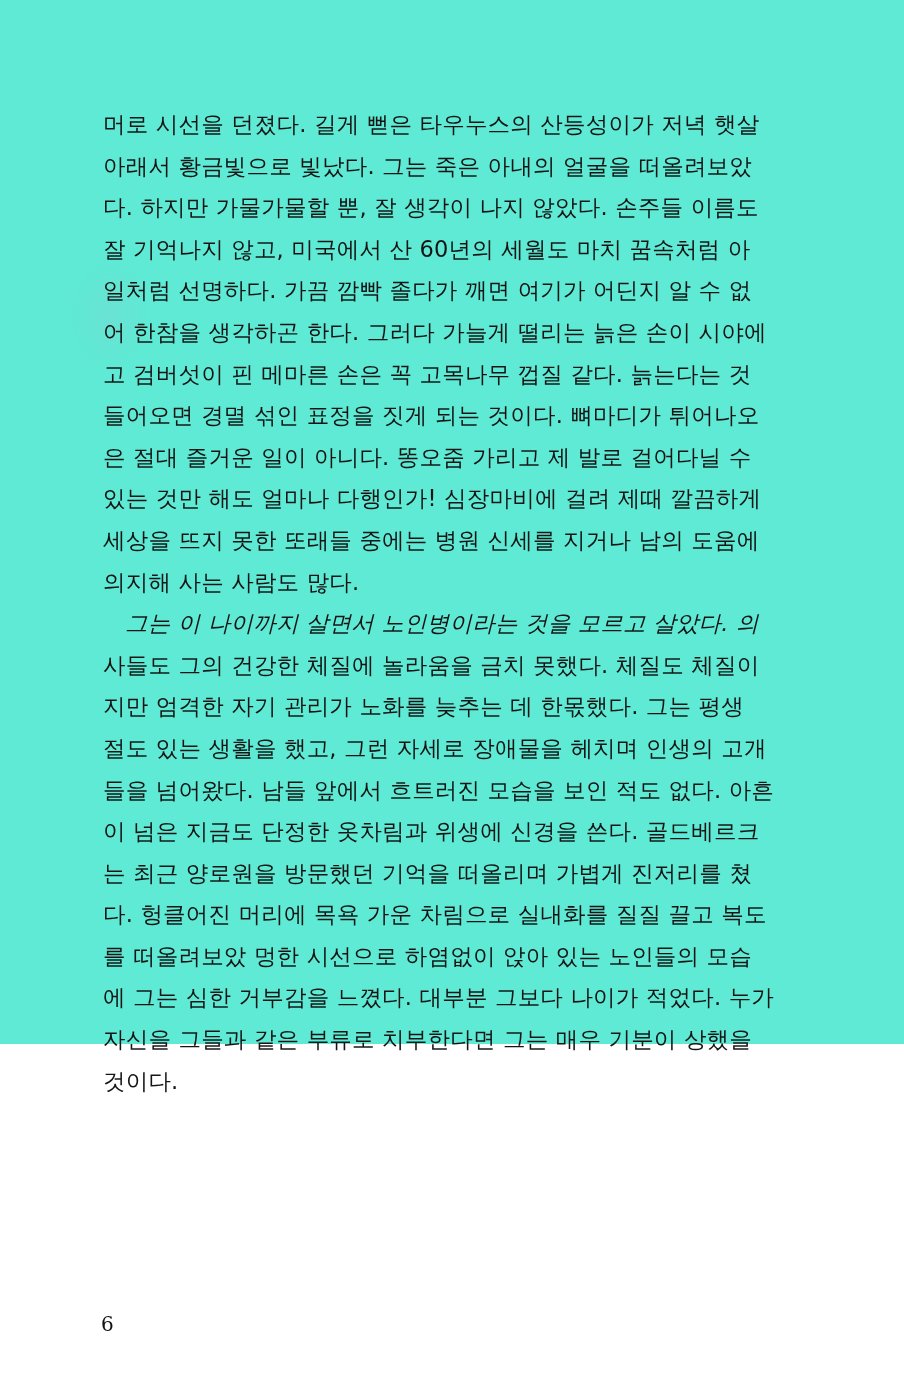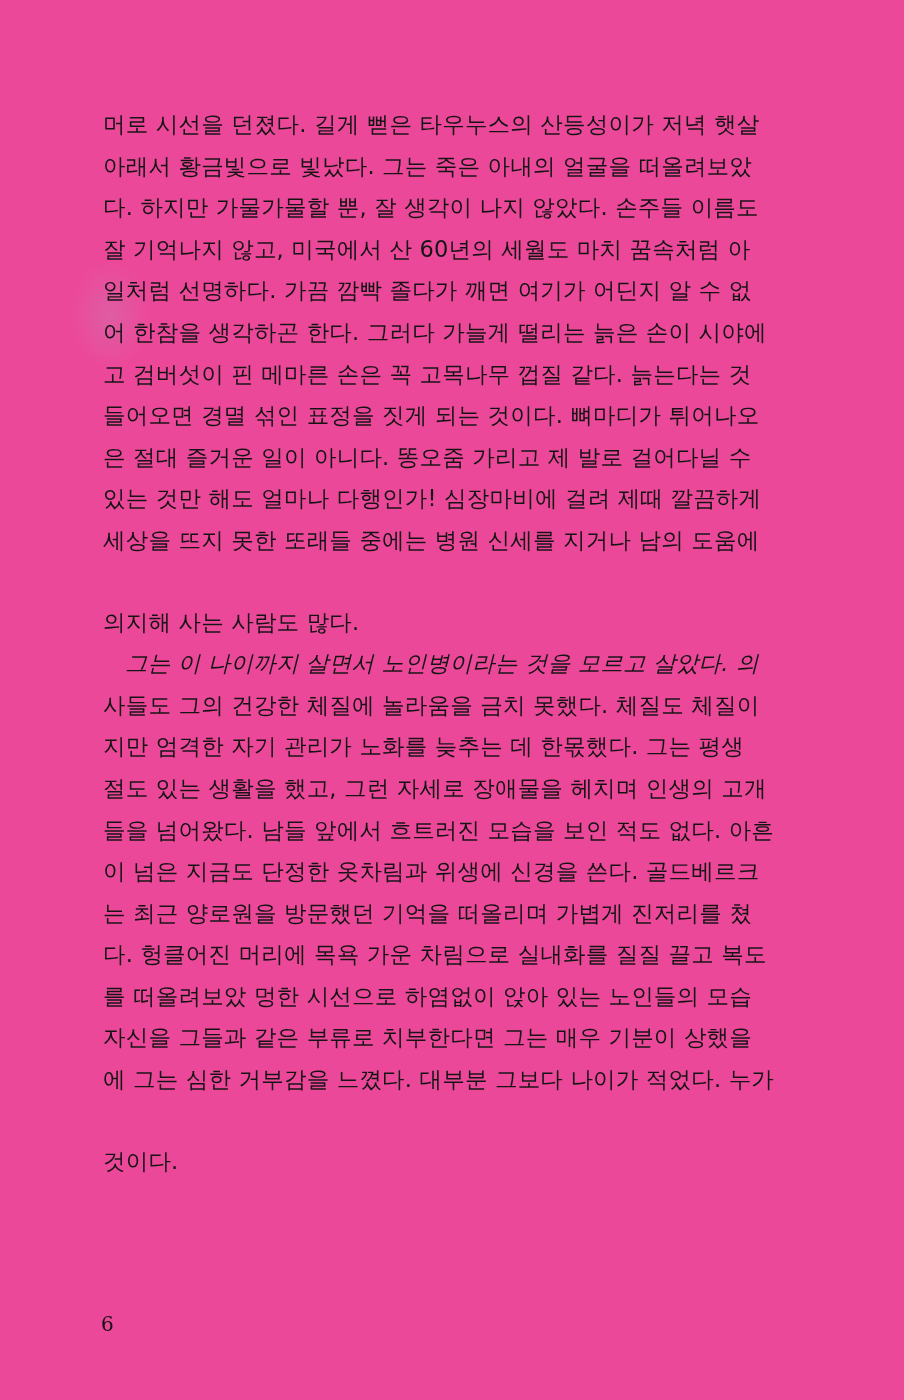--- a/index.html
+++ b/index.html
@@ -11,42 +11,41 @@
       width: 904px;
       height: 1400px;
       position: relative;
       overflow: hidden;
       font-family: "DejaVu Sans", sans-serif;
       color: #141414;
     }
     .page {
       position: absolute;
       left: 0; top: 0;
-      width: 904px; height: 1400px;
-      background: #ec4899;
+      width: 904px; height: 1044px;
+      background: #5eead4;
     }
     .text-block {
       position: absolute;
       left: 103px;
       top: 104px;
       width: 640px;
     }
     .line {
       display: block;
       height: 41.6px;
       line-height: 41.6px;
       font-size: 22.5px;
       white-space: nowrap;
       text-align: justify;
       text-align-last: justify;
       letter-spacing: 0.2px;
     }
     .line.last {
       text-align-last: left;
-      margin-top: 40px;
     }
     .line.indent {
       padding-left: 22px;
       font-style: italic;
     }
     .page-number {
       position: absolute;
       left: 101px;
       top: 1312px;
       font-family: "DejaVu Serif", serif;
@@ -89,20 +88,20 @@
     <div>
       <span class="line indent">그는 이 나이까지 살면서 노인병이라는 것을 모르고 살았다. 의</span>
       <span class="line">사들도 그의 건강한 체질에 놀라움을 금치 못했다. 체질도 체질이</span>
       <span class="line">지만 엄격한 자기 관리가 노화를 늦추는 데 한몫했다. 그는 평생</span>
       <span class="line">절도 있는 생활을 했고, 그런 자세로 장애물을 헤치며 인생의 고개</span>
       <span class="line">들을 넘어왔다. 남들 앞에서 흐트러진 모습을 보인 적도 없다. 아흔</span>
       <span class="line">이 넘은 지금도 단정한 옷차림과 위생에 신경을 쓴다. 골드베르크</span>
       <span class="line">는 최근 양로원을 방문했던 기억을 떠올리며 가볍게 진저리를 쳤</span>
       <span class="line">다. 헝클어진 머리에 목욕 가운 차림으로 실내화를 질질 끌고 복도</span>
       <span class="line">를 떠올려보았 멍한 시선으로 하염없이 앉아 있는 노인들의 모습</span>
+      <span class="line">에 그는 심한 거부감을 느꼈다. 대부분 그보다 나이가 적었다. 누가</span>
       <span class="line">자신을 그들과 같은 부류로 치부한다면 그는 매우 기분이 상했을</span>
-      <span class="line">에 그는 심한 거부감을 느꼈다. 대부분 그보다 나이가 적었다. 누가</span>
       <span class="line last">것이다.</span>
     </div>
   </div>
 
   <div class="page-number">6</div>
 </div>
 
 </body></html>

